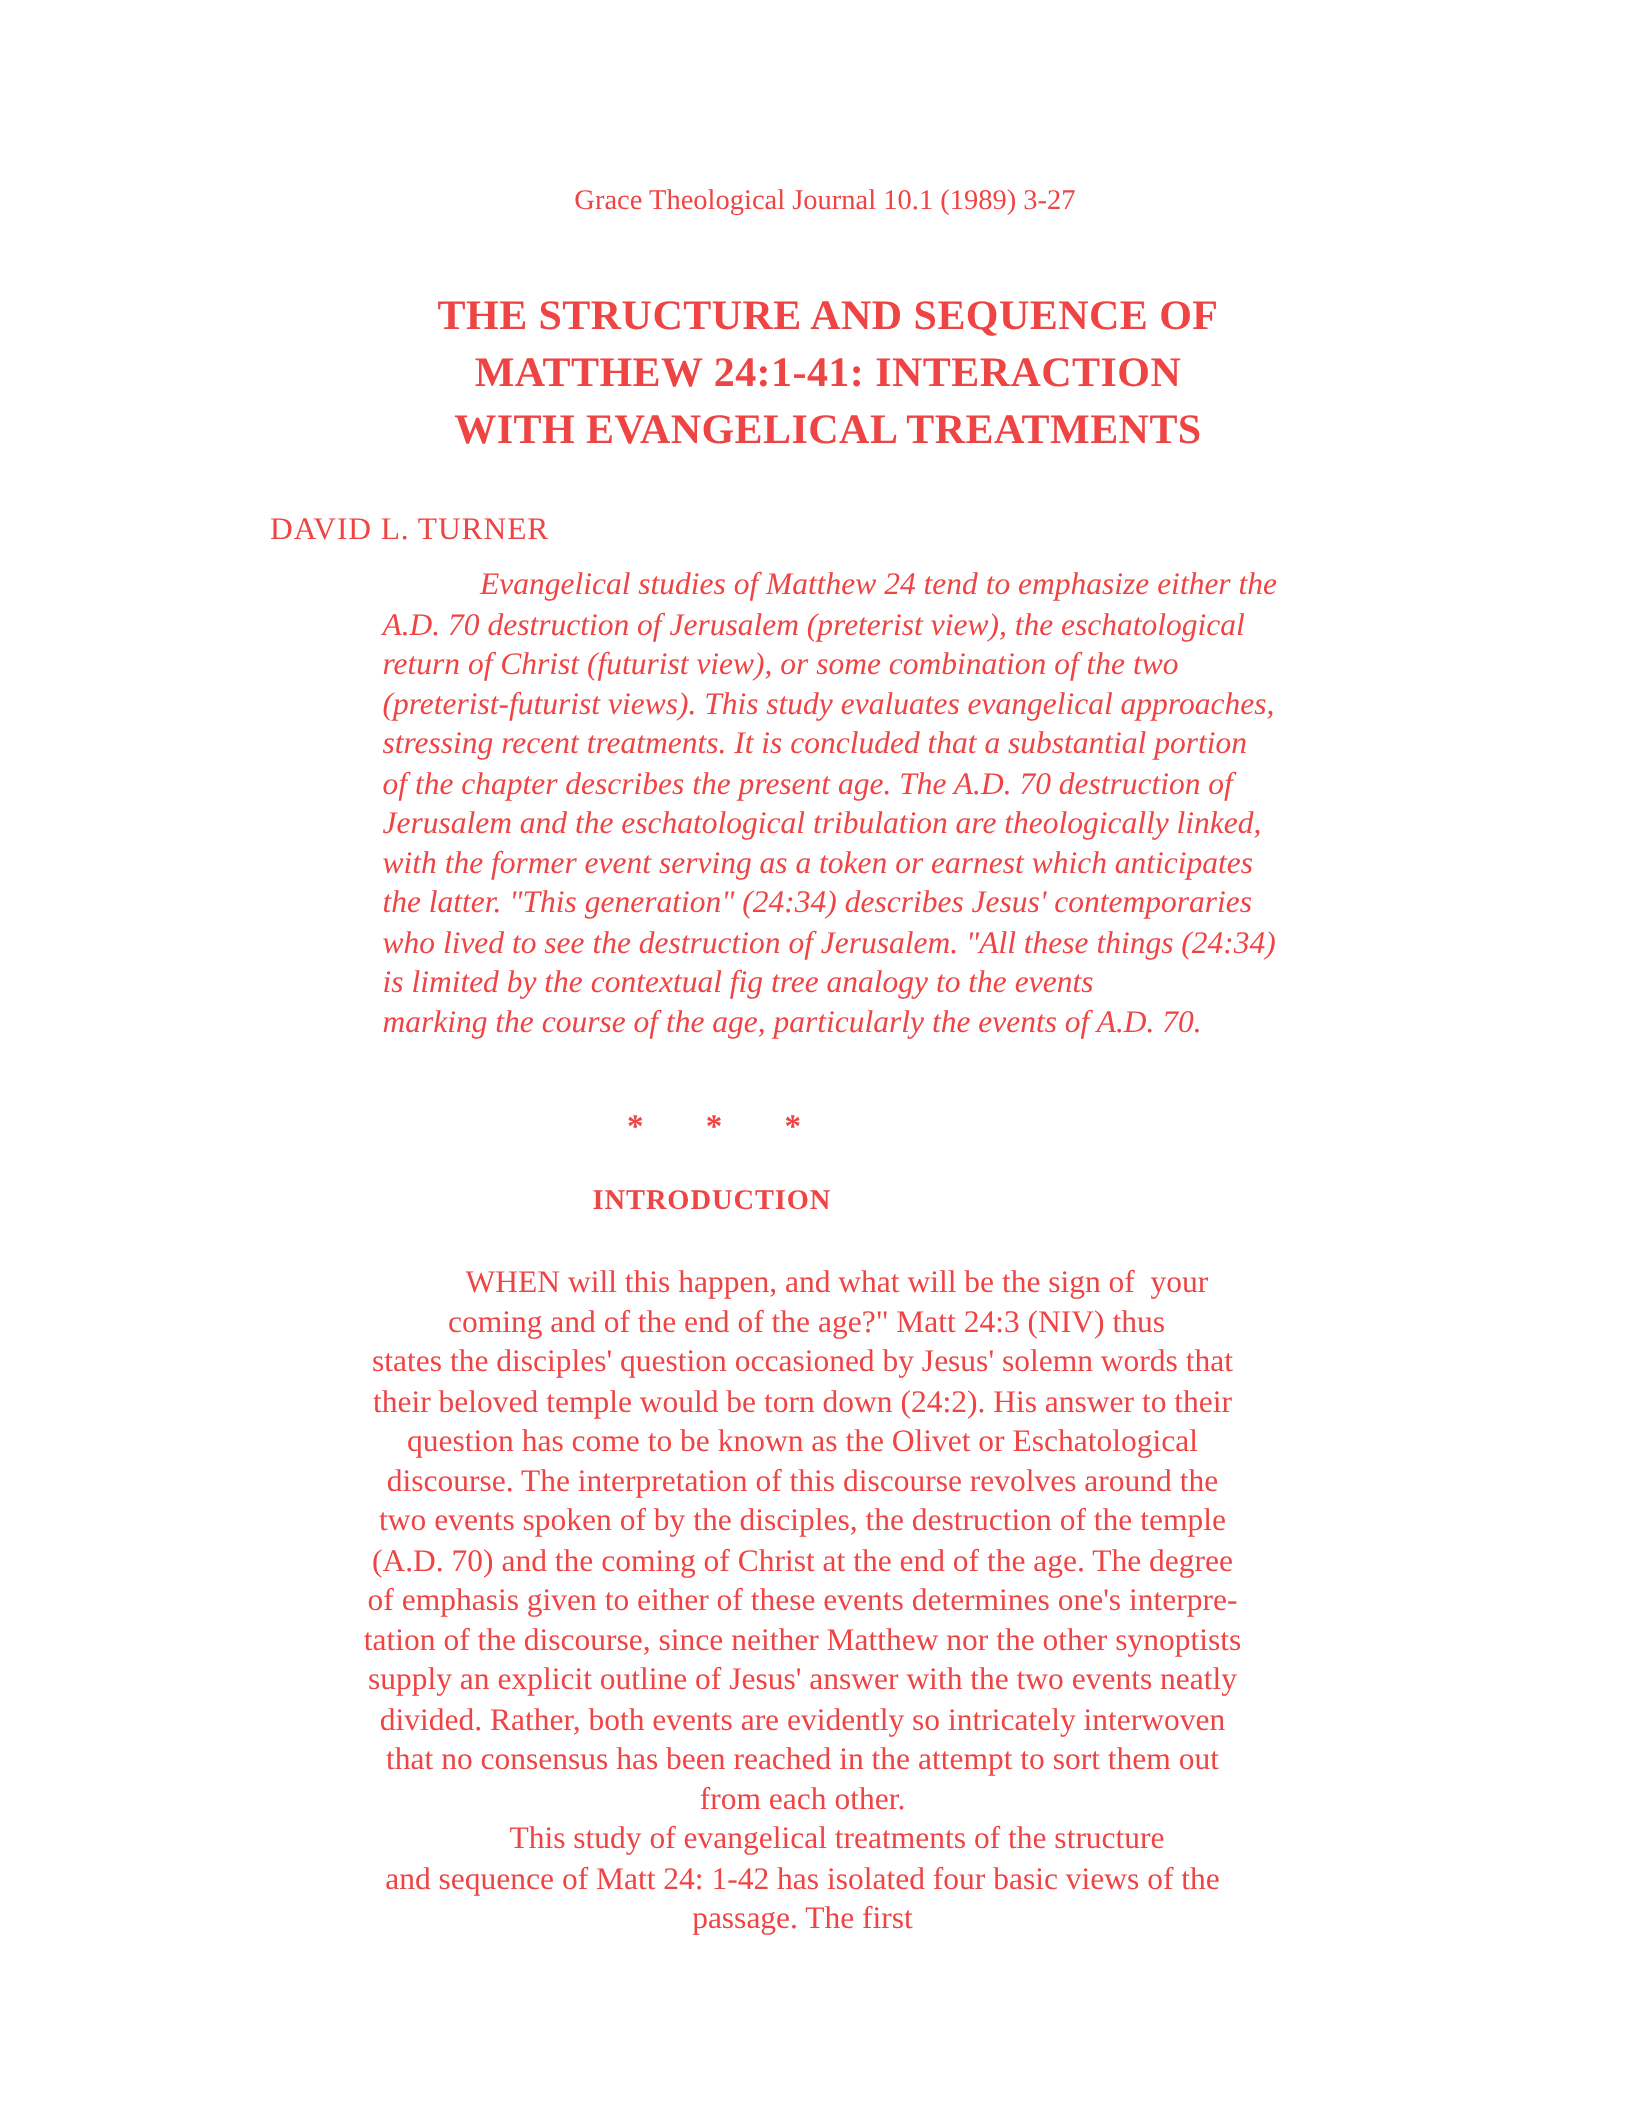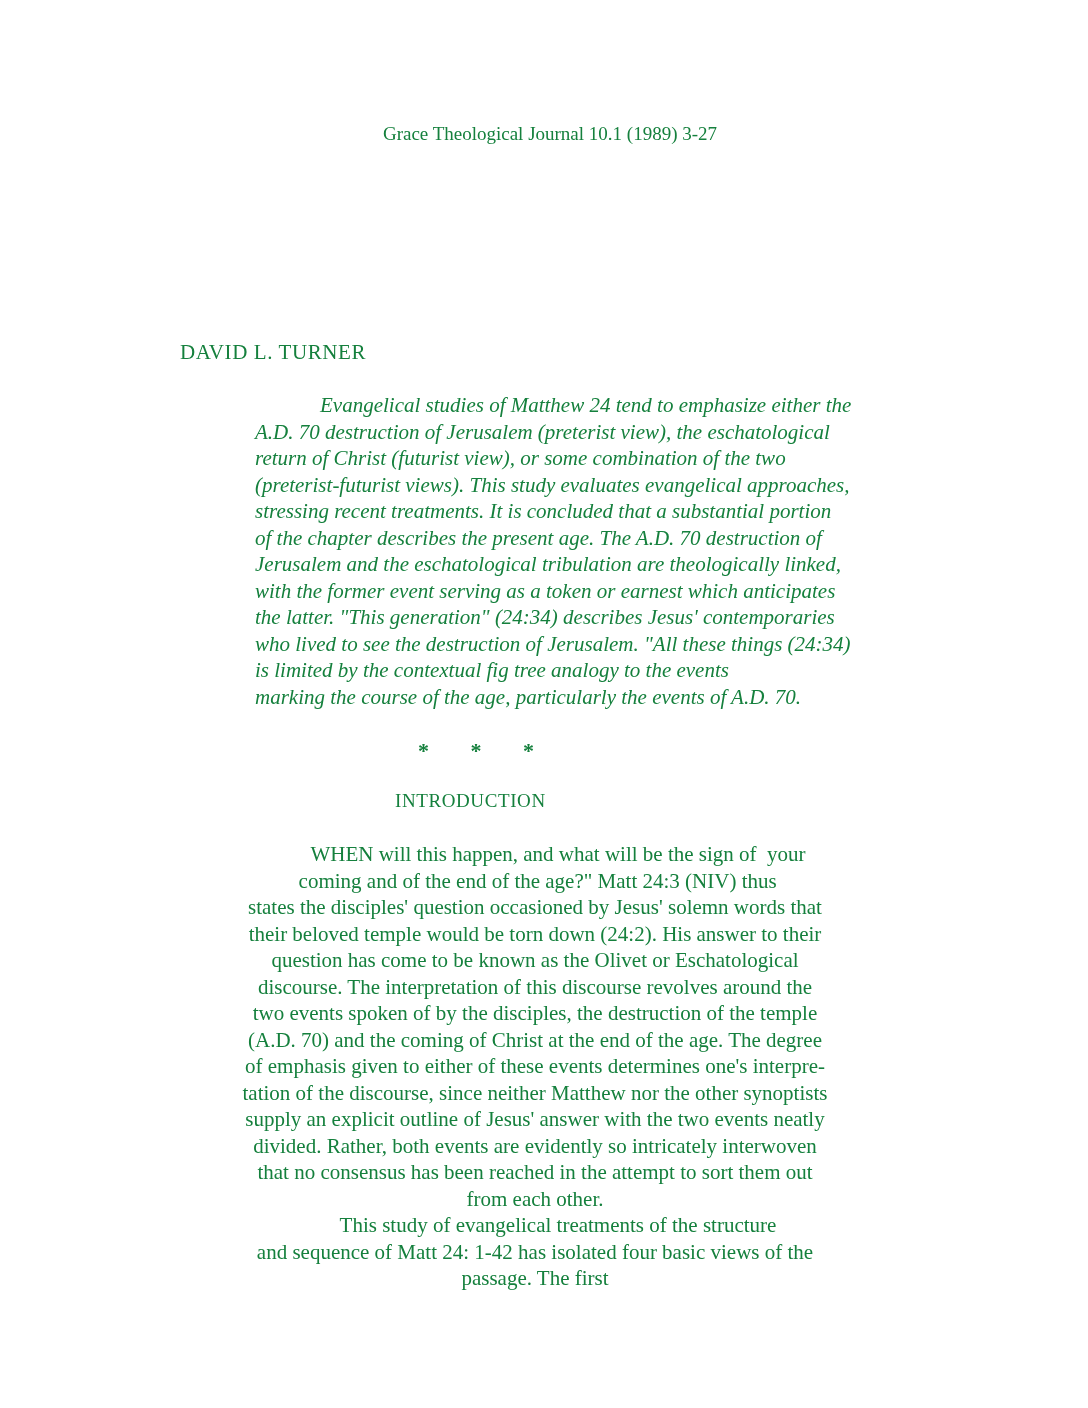--- a/index.html
+++ b/index.html
@@ -5,21 +5,21 @@
   html, body {
     margin: 0;
     padding: 0;
     background: #ffffff;
   }
   .page {
     position: relative;
     width: 1036px;
     height: 1408px;
     background: #ffffff;
-    color: #15803d;
+    color: #ef4444;
     font-family: "Liberation Serif", "DejaVu Serif", serif;
     overflow: hidden;
   }
   .header-block {
     position: absolute;
     top: 120px;
     left: 180px;
     width: 740px;
     text-align: center;
     font-size: 19px;
@@ -45,21 +45,21 @@
     position: absolute;
     top: 340px;
     left: 180px;
     width: 744px;
     text-align: left;
     font-size: 21px;
     letter-spacing: 0.6px;
   }
   .abstract-block {
     position: absolute;
-    top: 392px;
+    top: 376px;
     left: 255px;
     width: 680px;
     font-size: 21px;
     font-style: italic;
     line-height: 26.5px;
     white-space: pre-wrap;
     text-indent: 65px;
   }
   .asterisk-separator {
     position: absolute;
@@ -68,21 +68,21 @@
     font-size: 22px;
     font-weight: bold;
     word-spacing: 36px;
   }
   .section-heading {
     position: absolute;
     top: 790px;
     left: 395px;
     margin: 0;
     font-size: 19px;
-    font-weight: normal;
+    font-weight: bold;
     letter-spacing: 0.6px;
   }
   .body-block {
     position: absolute;
     top: 841px;
     left: 190px;
     width: 690px;
     font-size: 21px;
     line-height: 26.5px;
   }
@@ -95,20 +95,23 @@
 </style>
 </head>
 <body>
 
 <div class="page">
 
   <div class="header-block">
     <div>Grace Theological Journal 10.1 (1989) 3-27</div>
   </div>
 
+  <h1 class="article-title">THE STRUCTURE AND SEQUENCE OF
+MATTHEW 24:1-41: INTERACTION
+WITH EVANGELICAL TREATMENTS</h1>
 
   <div class="author-name">DAVID L. TURNER</div>
 
   <div class="abstract-block">Evangelical studies of Matthew 24 tend to emphasize either the
 A.D. 70 destruction of Jerusalem (preterist view), the eschatological
 return of Christ (futurist view), or some combination of the two
 (preterist-futurist views). This study evaluates evangelical approaches,
 stressing recent treatments. It is concluded that a substantial portion
 of the chapter describes the present age. The A.D. 70 destruction of
 Jerusalem and the eschatological tribulation are theologically linked,

